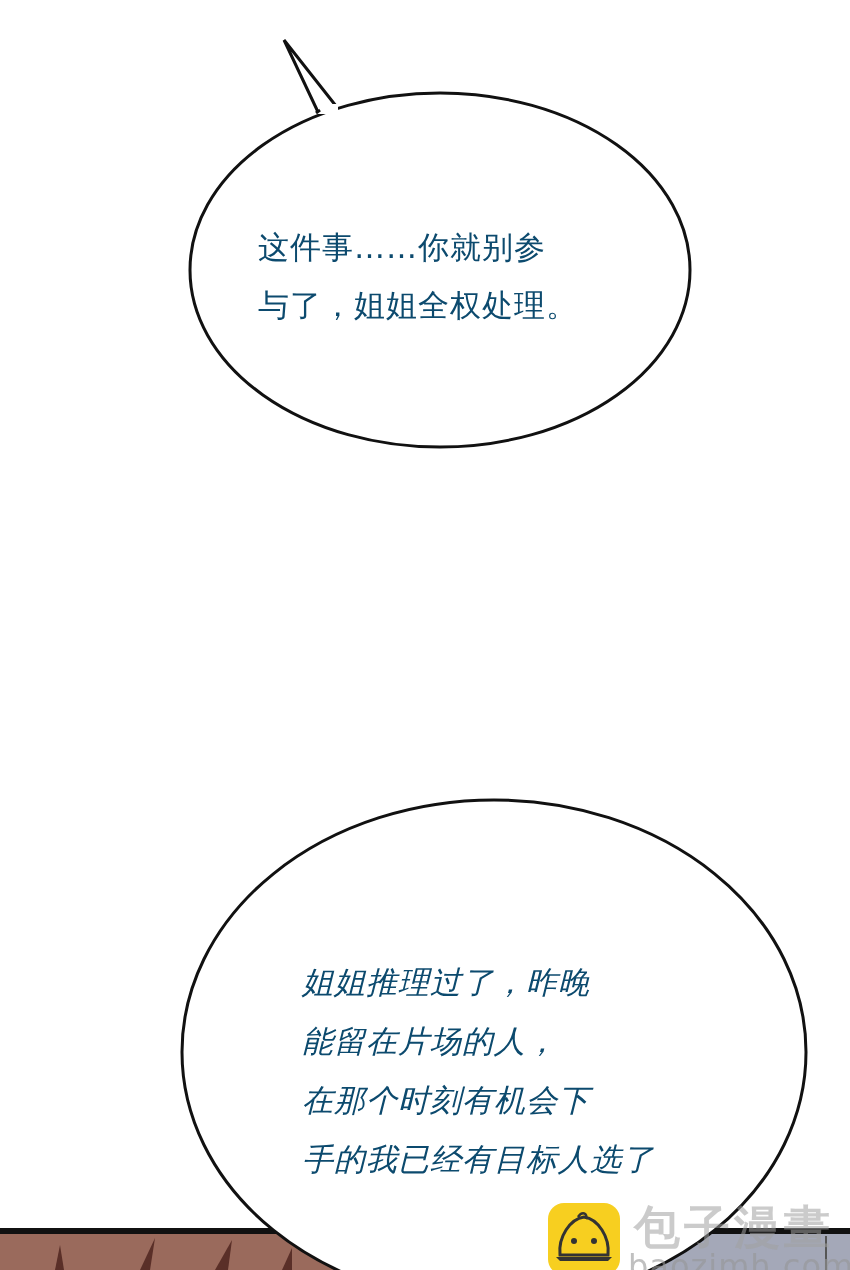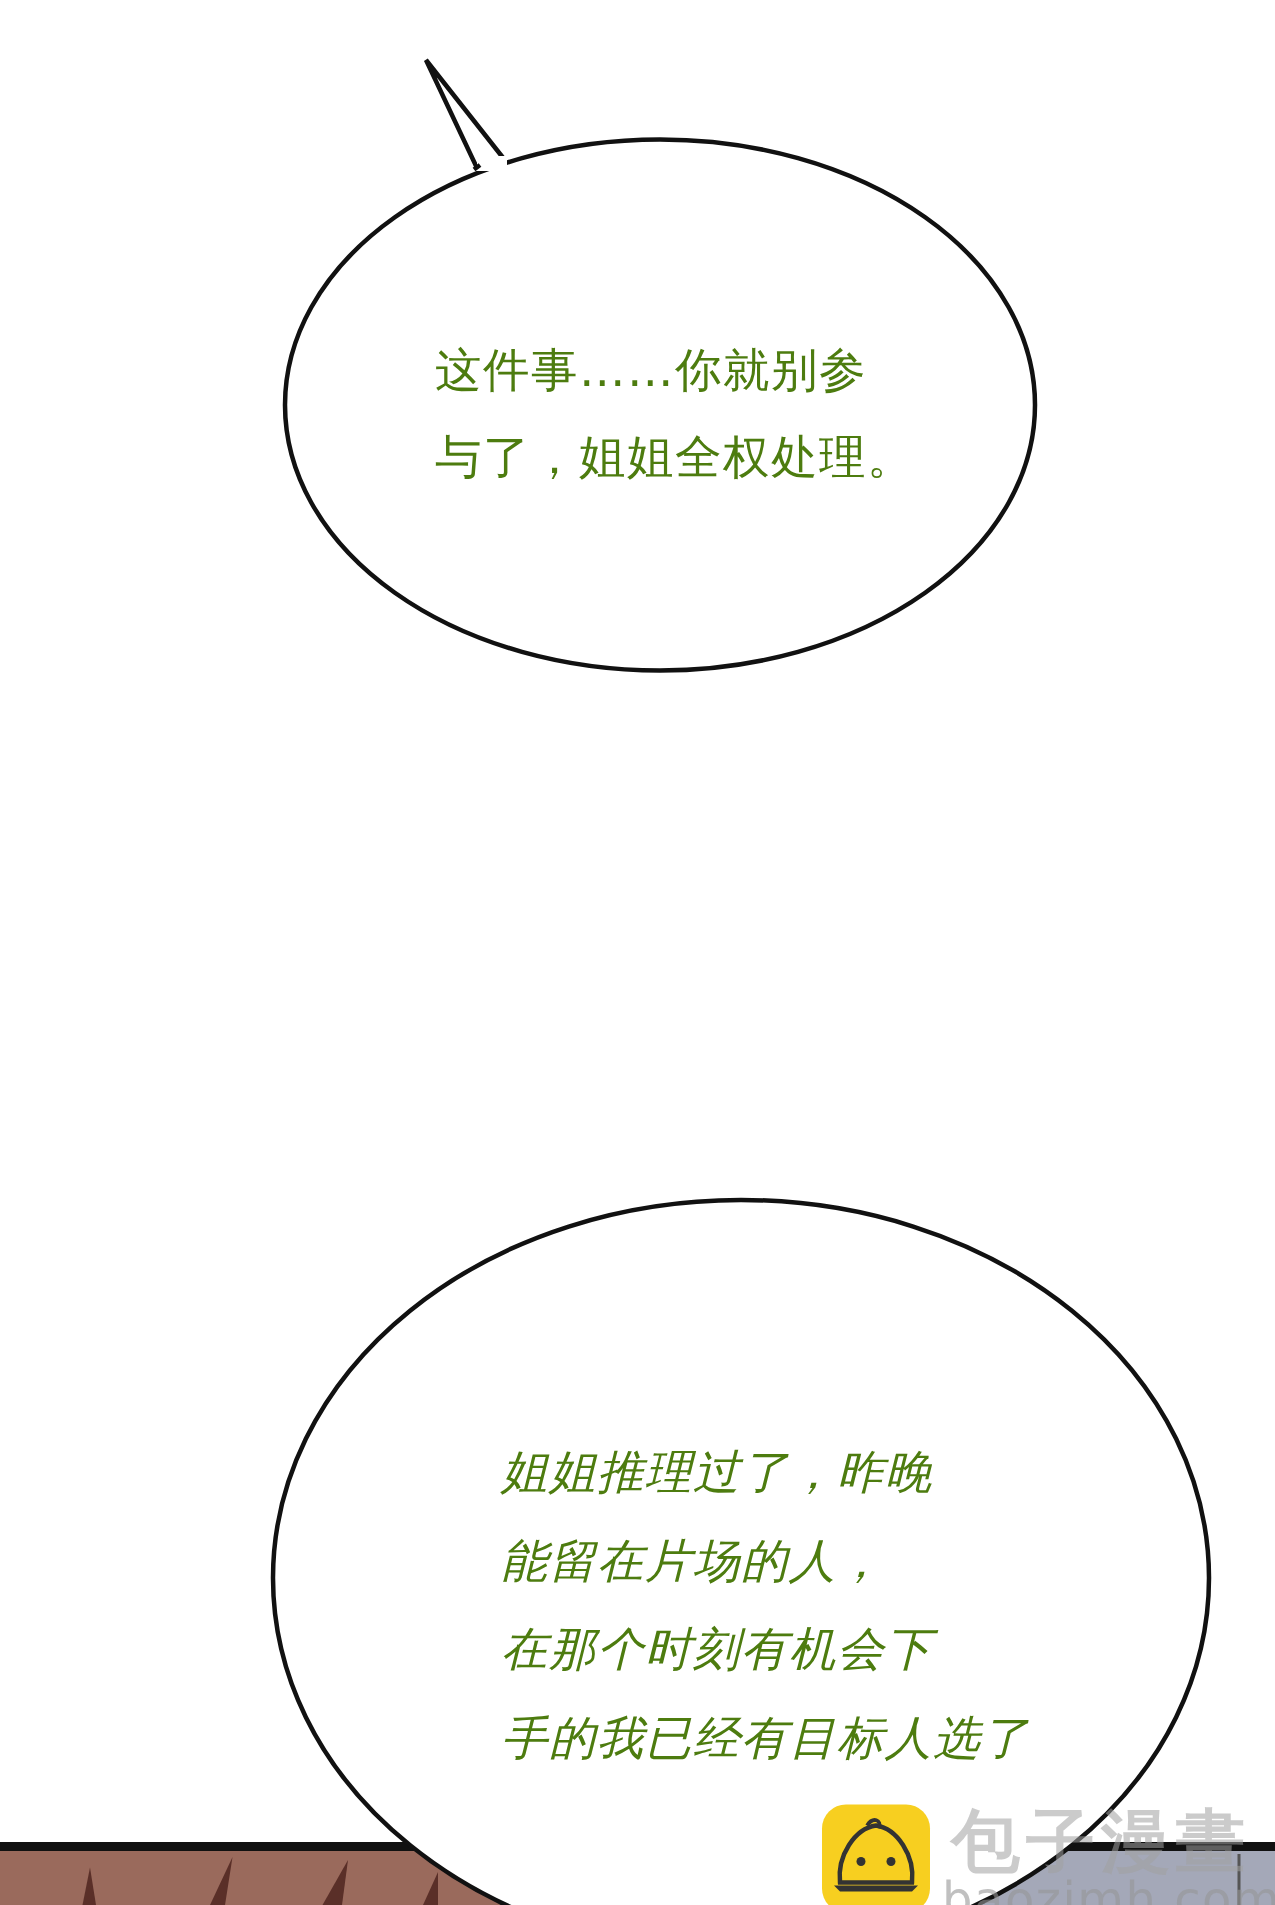--- a/index.html
+++ b/index.html
@@ -1,20 +1,20 @@
 <!DOCTYPE html>
 <html><head>
 <meta charset="utf-8">
 <style>
   html, body { margin: 0; padding: 0; background: #ffffff; }
   body { width: 850px; height: 1270px; position: relative; overflow: hidden;
          font-family: "DejaVu Sans", "Liberation Sans", sans-serif; }
   .layer { position: absolute; left: 0; top: 0; width: 850px; height: 1270px; }
-  .bubble-text { position: absolute; color: #4d7c0f; font-size: 31px; line-height: 58px;
-                 letter-spacing: 1px; white-space: pre; margin-left: 32px; }
+  .bubble-text { position: absolute; color: #0c4a6e; font-size: 31px; line-height: 58px;
+                 letter-spacing: 1px; white-space: pre; }
   #b1-text { left: 258px; top: 218px; }
   #b2-text { left: 302px; top: 953px; line-height: 59px; font-style: italic; }
   .watermark { position: absolute; left: 548px; top: 1163px; width: 300px; height: 80px; margin-top: 40px; }
   .wm-logo { position: absolute; left: 0; top: 0; width: 72px; height: 72px;
              background: #f7cf20; border-radius: 16px; }
   .wm-title { position: absolute; left: 86px; top: -6px; font-size: 46px; color: rgba(160,160,160,0.55);
               letter-spacing: 4px; font-weight: bold; }
   .wm-url { position: absolute; left: 80px; top: 44px; font-size: 32px; color: rgba(150,150,150,0.6);
             letter-spacing: 1px; }
 </style>

